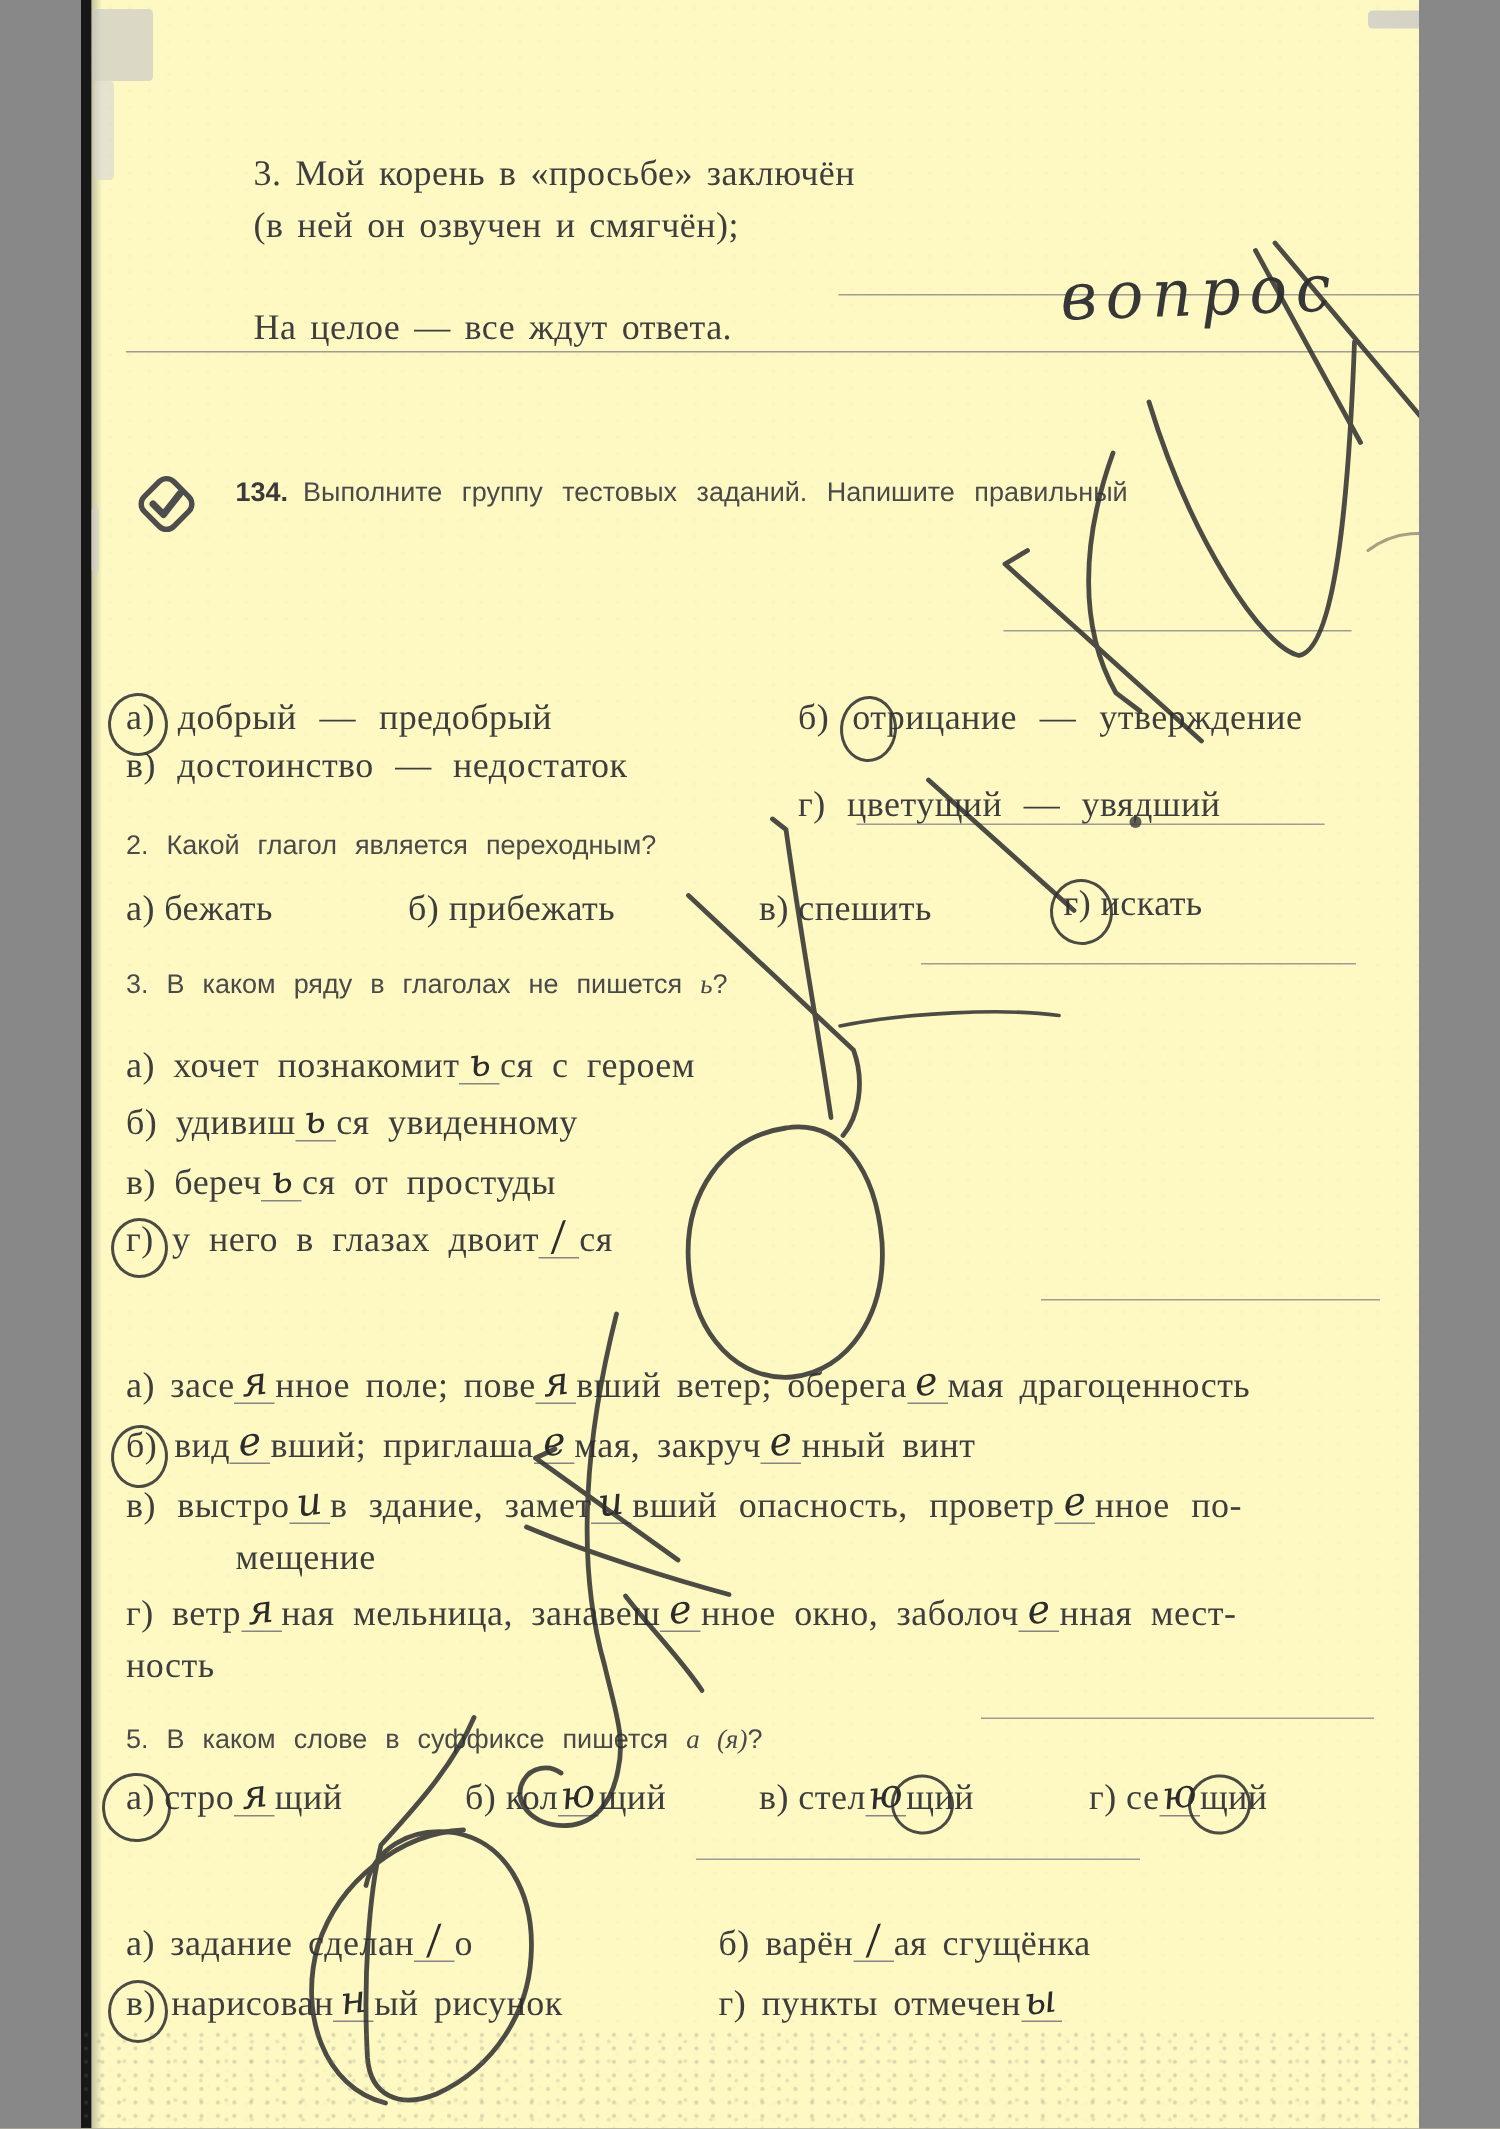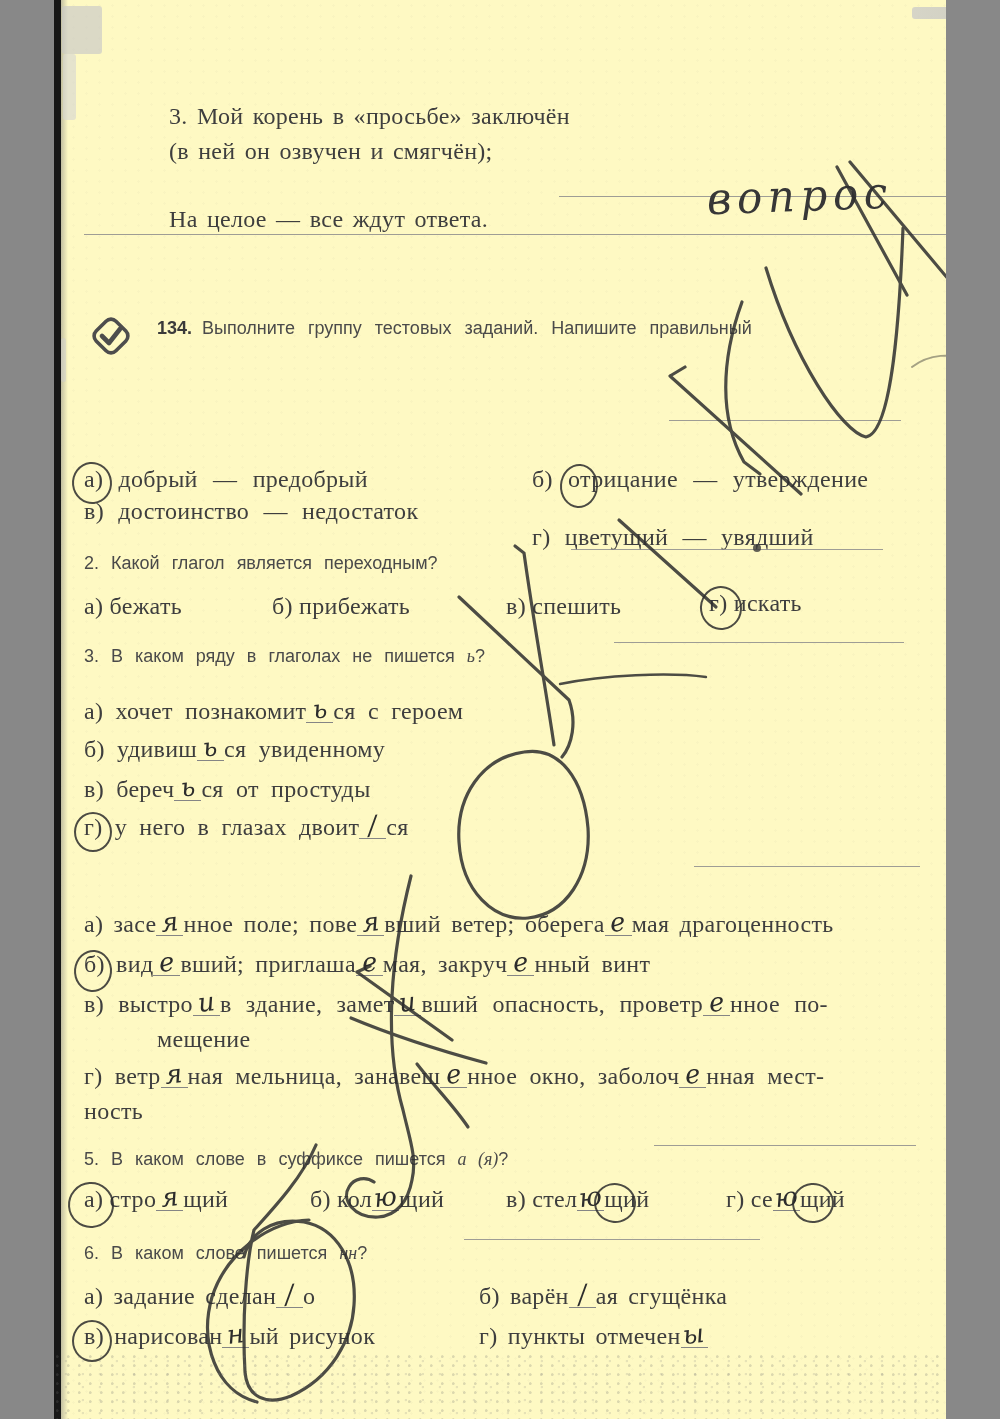--- a/index.html
+++ b/index.html
@@ -103,21 +103,20 @@
   <div class="serif-line ws6" style="left:30px;top:1063px;"><span>г) ветр</span><span class="blank"><span class="hw">я</span></span><span>ная мельница, занавеш</span><span class="blank"><span class="hw">е</span></span><span>нное окно, заболоч</span><span class="blank"><span class="hw">е</span></span><span>нная мест-</span></div>
   <div class="serif-line ws6" style="left:30px;top:1098px;"><span>ность</span></div>
 
   <div class="sans-line hdr" style="left:30px;top:1149px;"><span>5. В каком слове в суффиксе пишется </span><span class="it">а (я)</span><span>?</span></div>
   <div class="ans-line" style="left:600px;top:1145px;width:262px;"></div>
   <div class="serif-line" style="left:30px;top:1186px;"><span>а) стро</span><span class="blank"><span class="hw">я</span></span><span>щий</span></div>
   <div class="serif-line" style="left:256px;top:1186px;"><span>б) кол</span><span class="blank"><span class="hw">ю</span></span><span>щий</span></div>
   <div class="serif-line" style="left:452px;top:1186px;"><span>в) стел</span><span class="blank"><span class="hw">ю</span></span><span>щий</span></div>
   <div class="serif-line" style="left:672px;top:1186px;"><span>г) се</span><span class="blank"><span class="hw">ю</span></span><span>щий</span></div>
 
-  <div class="sans-line hdr" style="left:30px;top:1243px;"><span>6. В каком слове пишется </span><span class="it">нн</span><span>?</span></div>
   <div class="ans-line" style="left:410px;top:1239px;width:296px;"></div>
   <div class="serif-line ws4" style="left:30px;top:1283px;"><span>а) задание сделан</span><span class="blank"><span class="hw">∕</span></span><span>о</span></div>
   <div class="serif-line ws4" style="left:425px;top:1283px;"><span>б) варён</span><span class="blank"><span class="hw">∕</span></span><span>ая сгущёнка</span></div>
   <div class="serif-line ws4" style="left:30px;top:1323px;"><span>в) нарисован</span><span class="blank"><span class="hw">н</span></span><span>ый рисунок</span></div>
   <div class="serif-line ws4" style="left:425px;top:1323px;"><span>г) пункты отмечен</span><span class="blank"><span class="hw">ы</span></span><span></span></div>
 
   <div class="ring" style="left:18px;top:462px;width:36px;height:38px;transform:rotate(-6deg);"></div>
   <div class="ring" style="left:506px;top:464px;width:34px;height:40px;transform:rotate(4deg);"></div>
   <div class="ring" style="left:646px;top:586px;width:38px;height:40px;transform:rotate(-8deg);"></div>
   <div class="ring" style="left:20px;top:812px;width:34px;height:36px;"></div>

